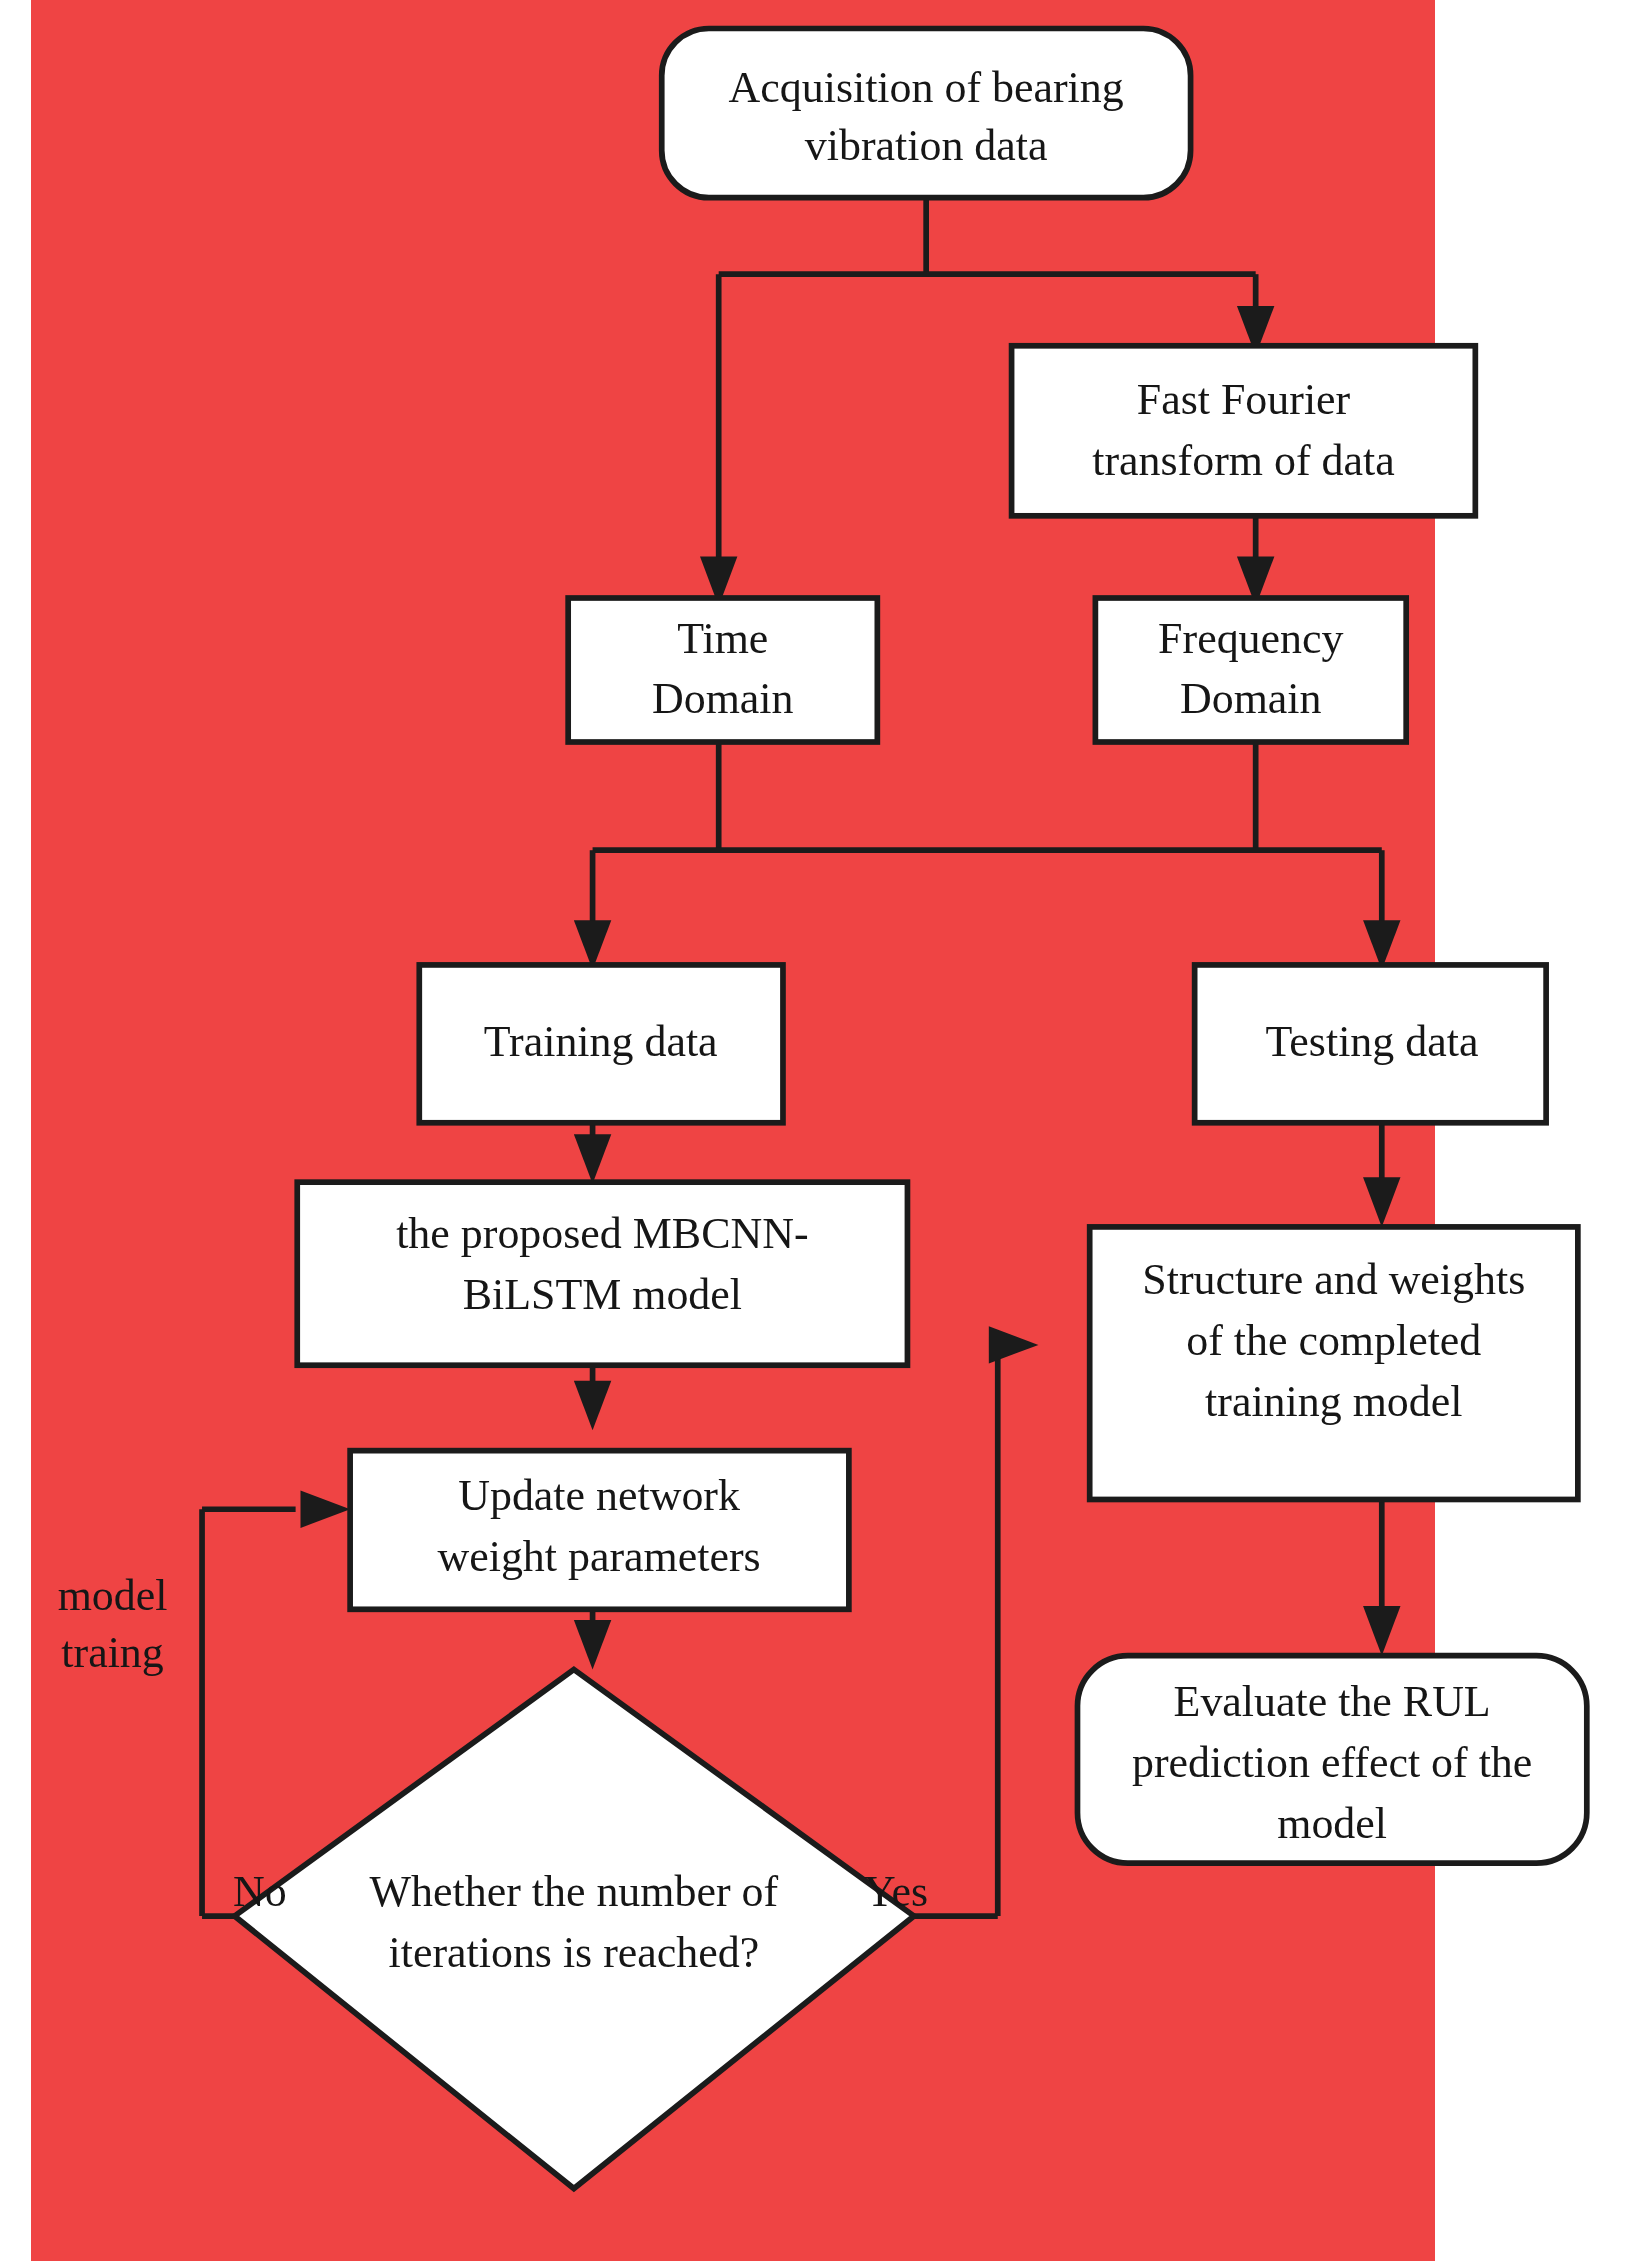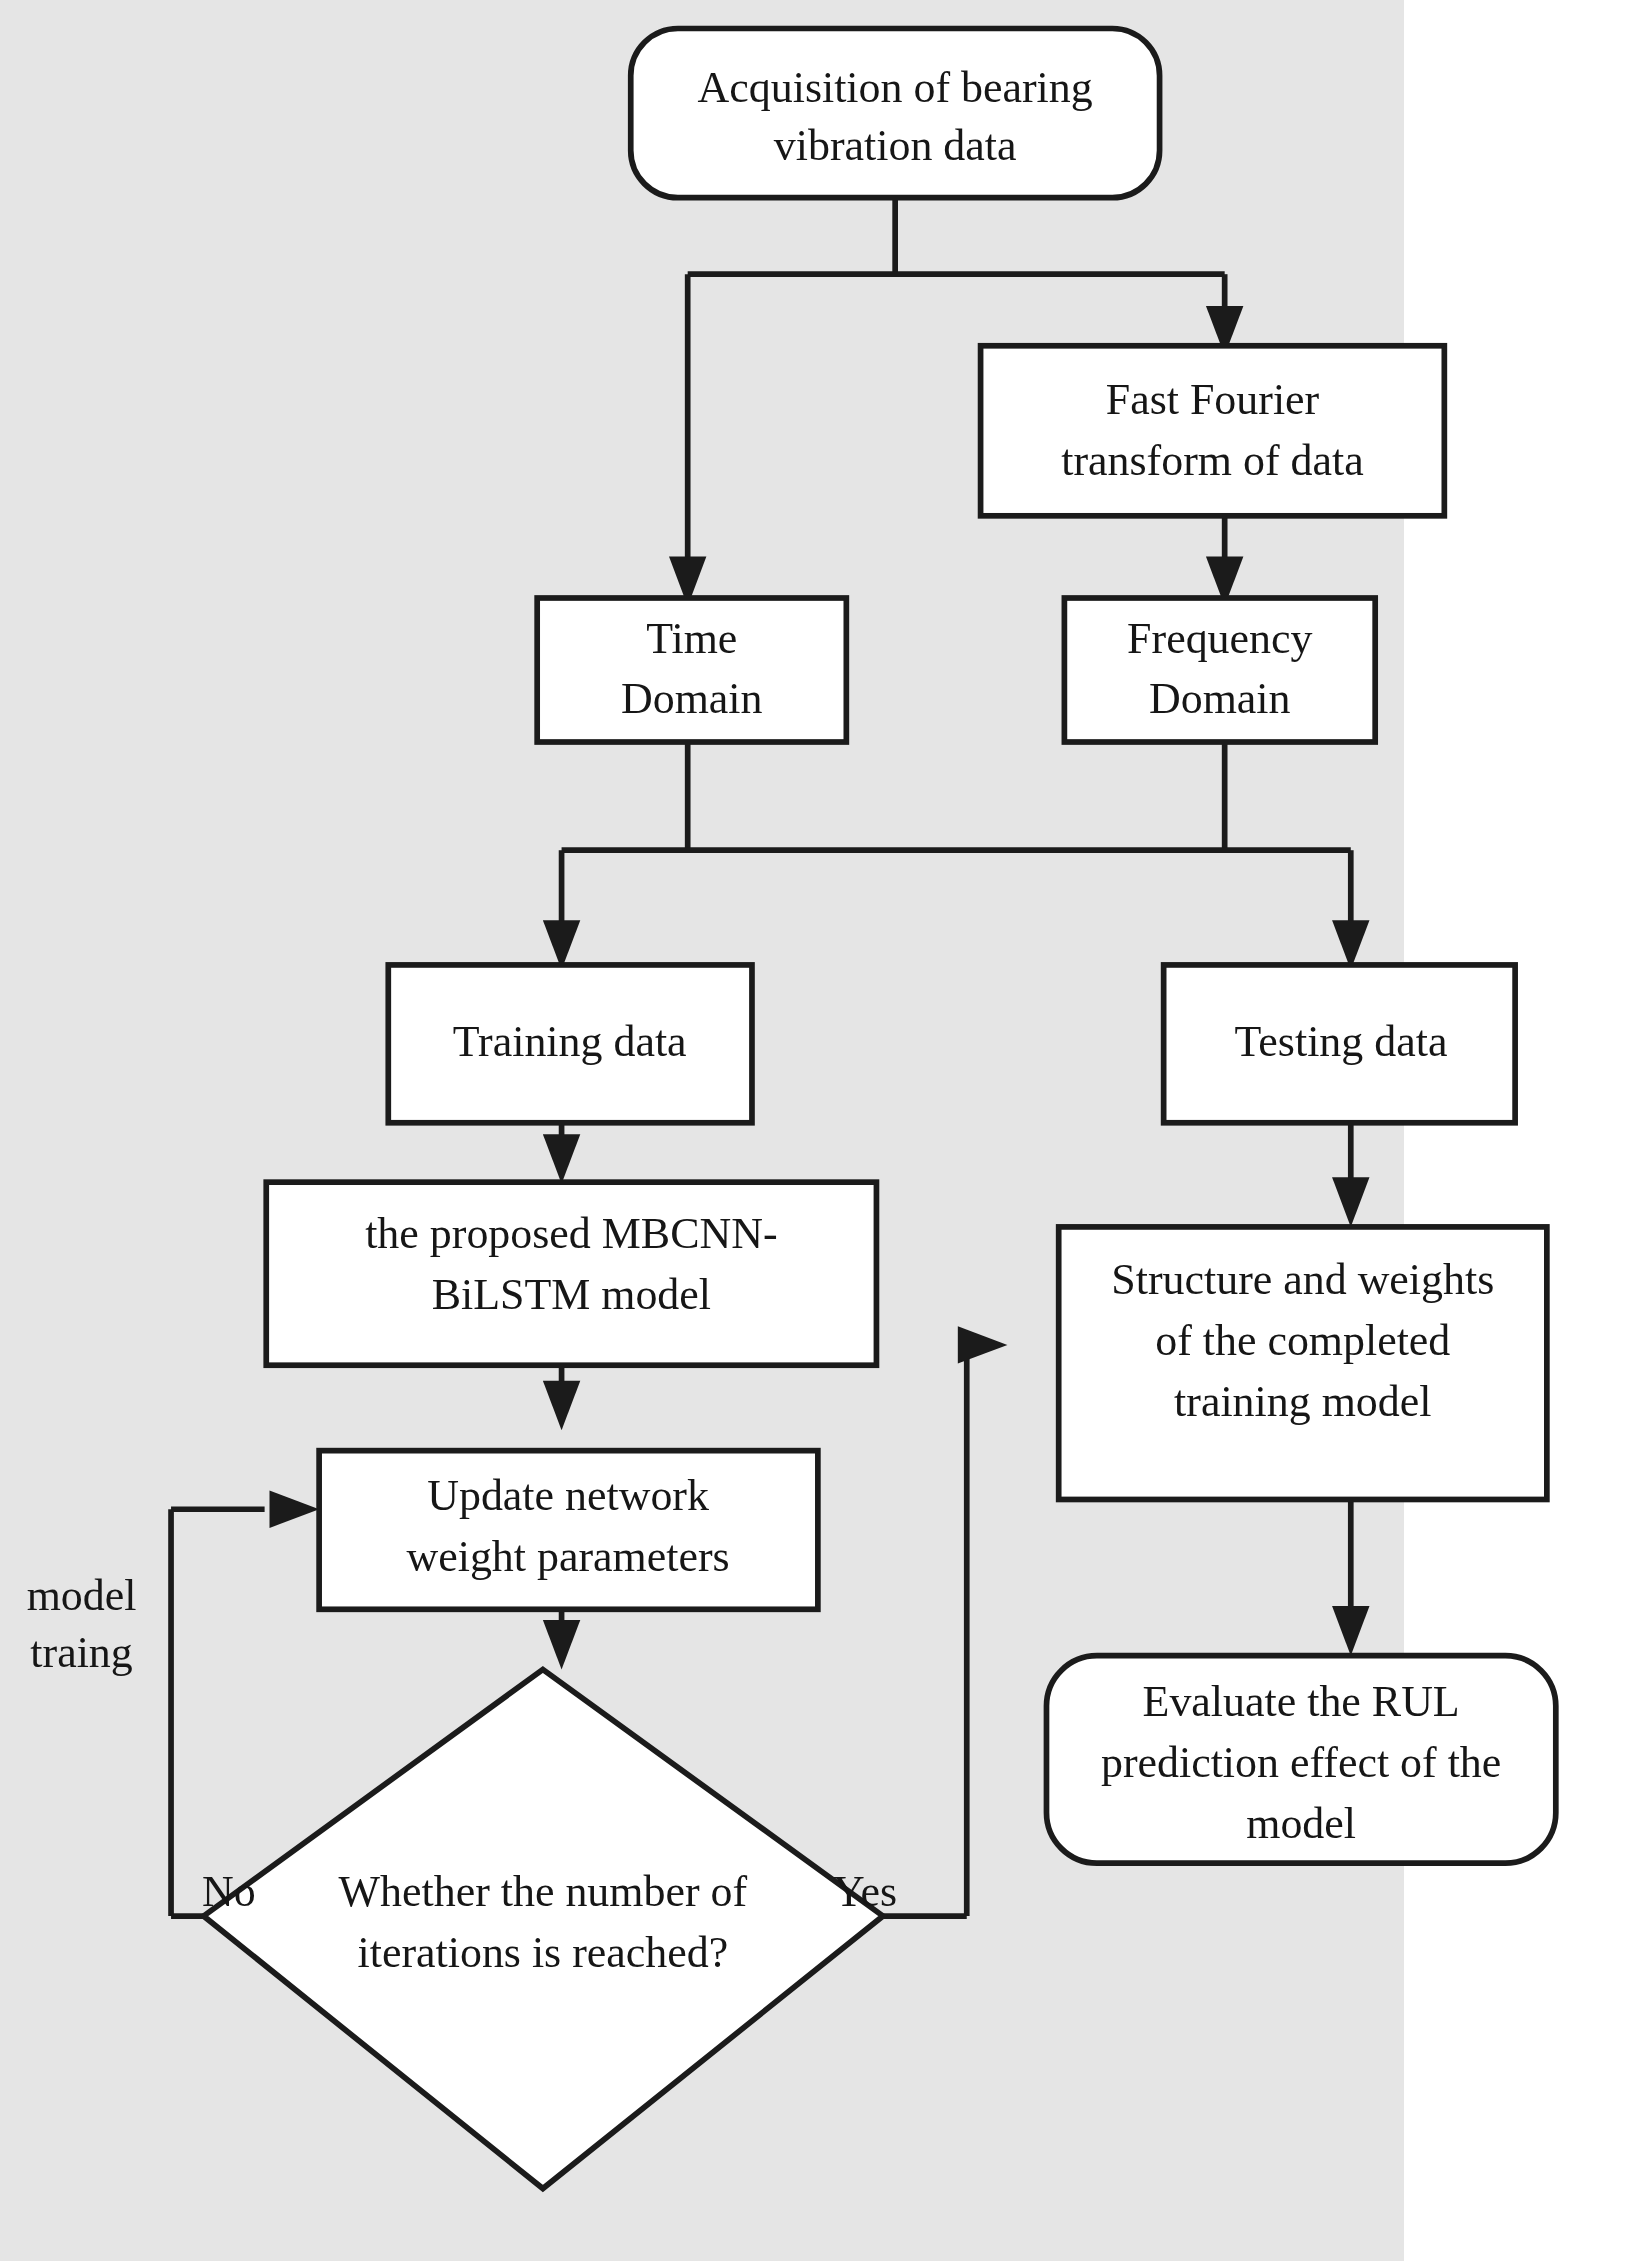--- a/index.html
+++ b/index.html
@@ -10,21 +10,22 @@
   body {
     width: 1652px;
     height: 2261px;
     font-family: "Liberation Serif", "DejaVu Serif", serif;
     overflow: hidden;
   }
   #flowchart-root {
     position: relative;
     width: 1404px;
     height: 2261px;
-    background: #e5e5e5;
+    background: #ef4444;
+    margin-left: 31px;
   }
   svg.flow-svg {
     position: absolute;
     top: 0;
     left: 0;
     width: 1652px;
     height: 2261px;
     display: block;
   }
   .node-shape {

